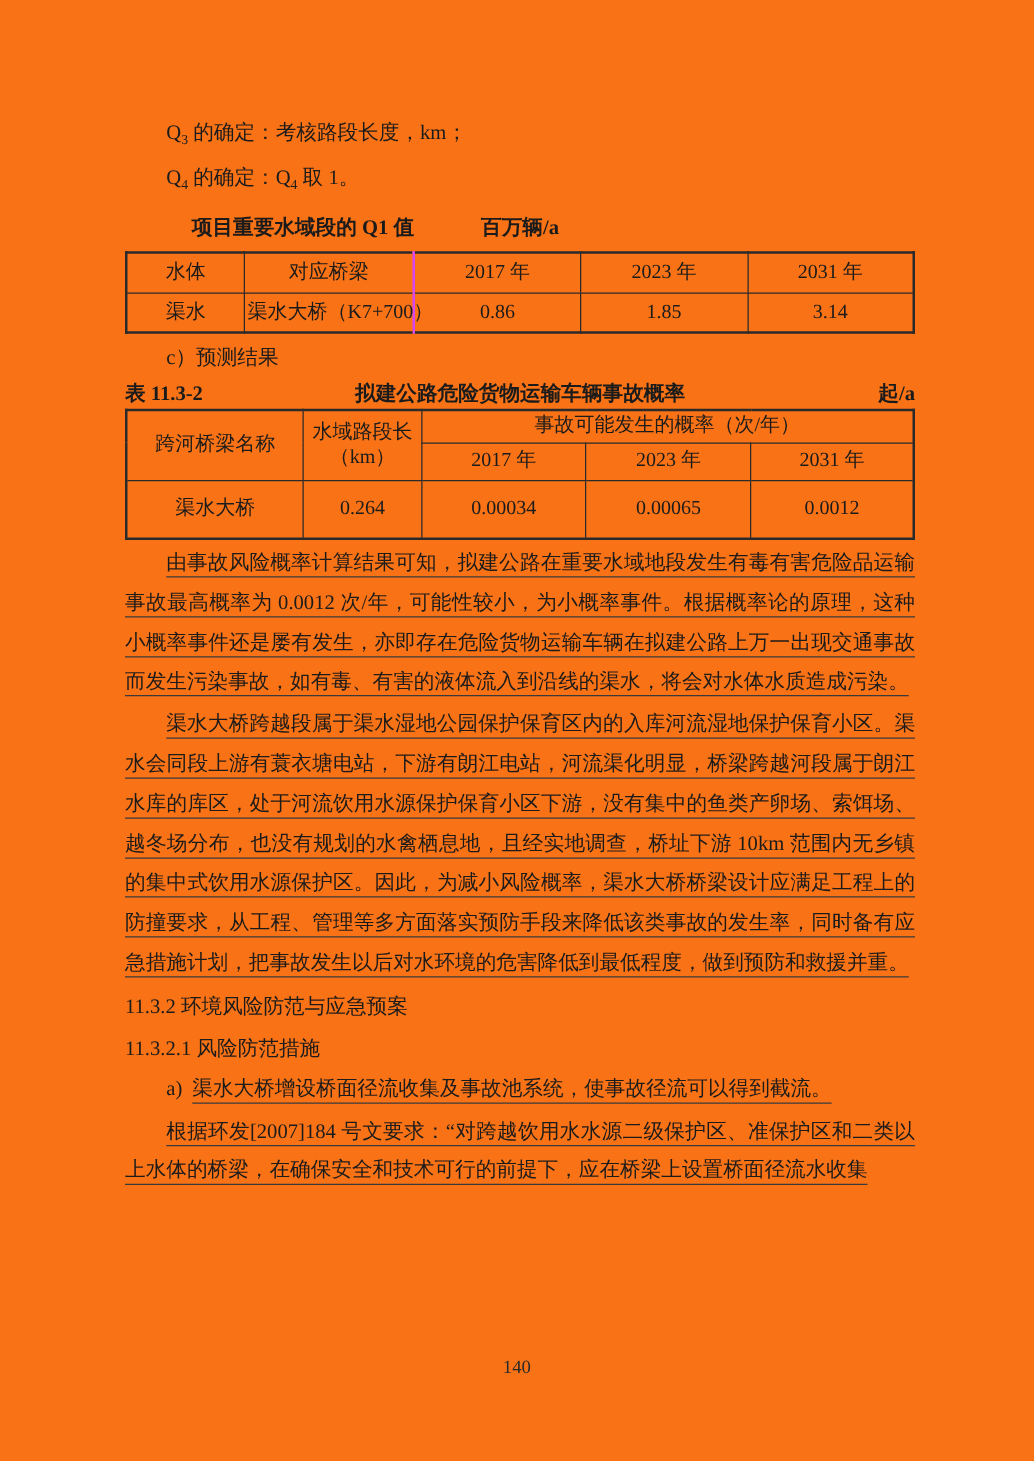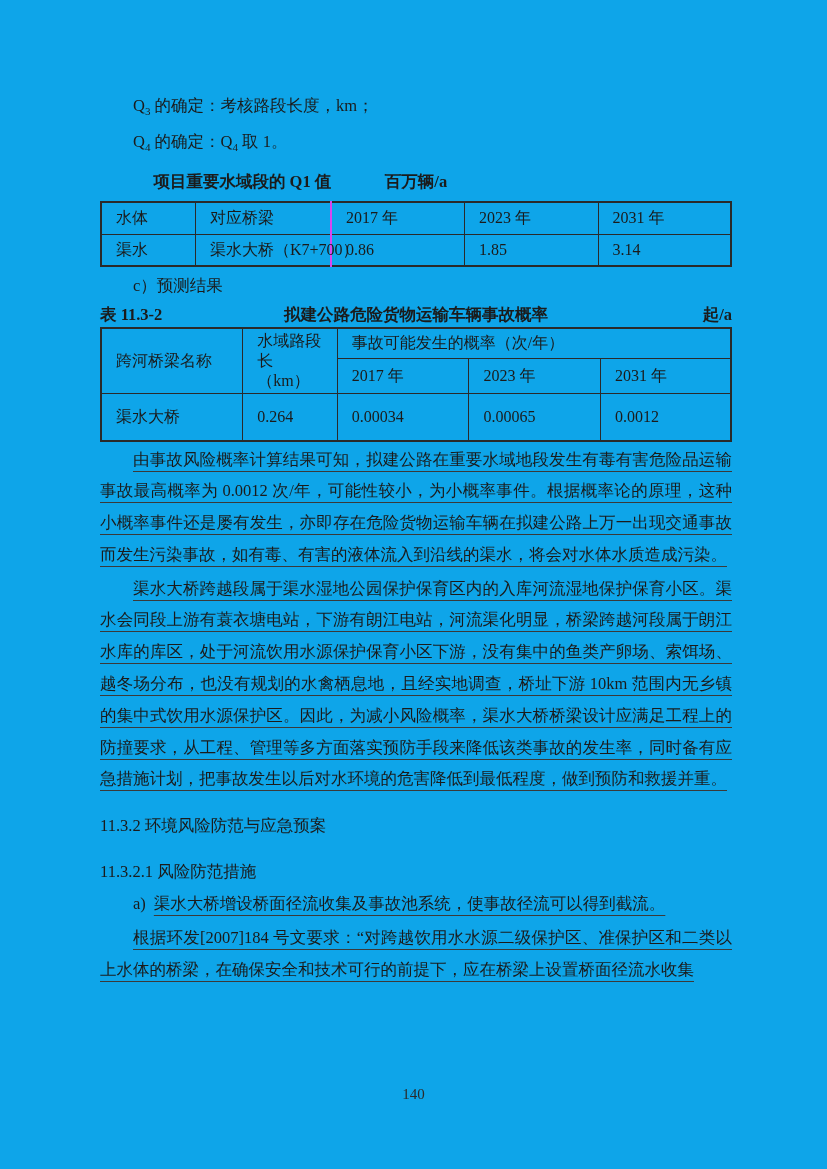--- a/index.html
+++ b/index.html
@@ -1,21 +1,21 @@
 <!DOCTYPE html>
 <html><head>
 <meta charset="utf-8">
 <style>
   * { box-sizing: border-box; }
   html, body { margin: 0; padding: 0; background: #ffffff; }
   .page {
     position: relative;
     width: 827px;
     height: 1169px;
-    background: #0ea5e9;
+    background: #f97316;
     font-family: "Liberation Serif", serif;
     color: #1b1b1b;
     overflow: hidden;
   }
   .content {
     position: absolute;
     left: 100px;
     top: 88px;
     width: 632px;
   }
@@ -48,22 +48,23 @@
   table {
     width: 100%;
     border-collapse: collapse;
     table-layout: fixed;
     font-size: 16px;
     margin-top: 5px;
   }
   table, td { border: 1px solid #2a2a2a; }
   table { border-width: 2px; }
   td {
+    text-align: center;
     vertical-align: middle;
-    padding: 2px 14px;
+    padding: 2px 2px;
     height: 32px;
     line-height: 20px;
   }
   .t1 td { height: 32px; }
   .t1 .thick-r { border-right: 2px solid #d946ef; }
   .t2 { margin-top: 0; }
   .t2 td.group-hd { height: 26px; }
   .t2 td.year-hd  { height: 30px; }
   .t2 td.data-row { height: 47px; }
   .nowrap { white-space: nowrap; }
@@ -85,21 +86,21 @@
   .u {
     text-decoration: underline;
     text-decoration-thickness: 1px;
     text-underline-offset: 6px;
     text-decoration-color: #3a3a3a;
   }
 
   .heading {
     font-size: 16.5px;
     line-height: 30px;
-    margin-top: 16px;
+    margin-top: 4px;
   }
 
   .item-a {
     font-size: 16.5px;
     line-height: 31.8px;
     margin-top: 1px;
     padding-left: 33px;
   }
   .item-a .marker { margin-right: 8px; }
 

